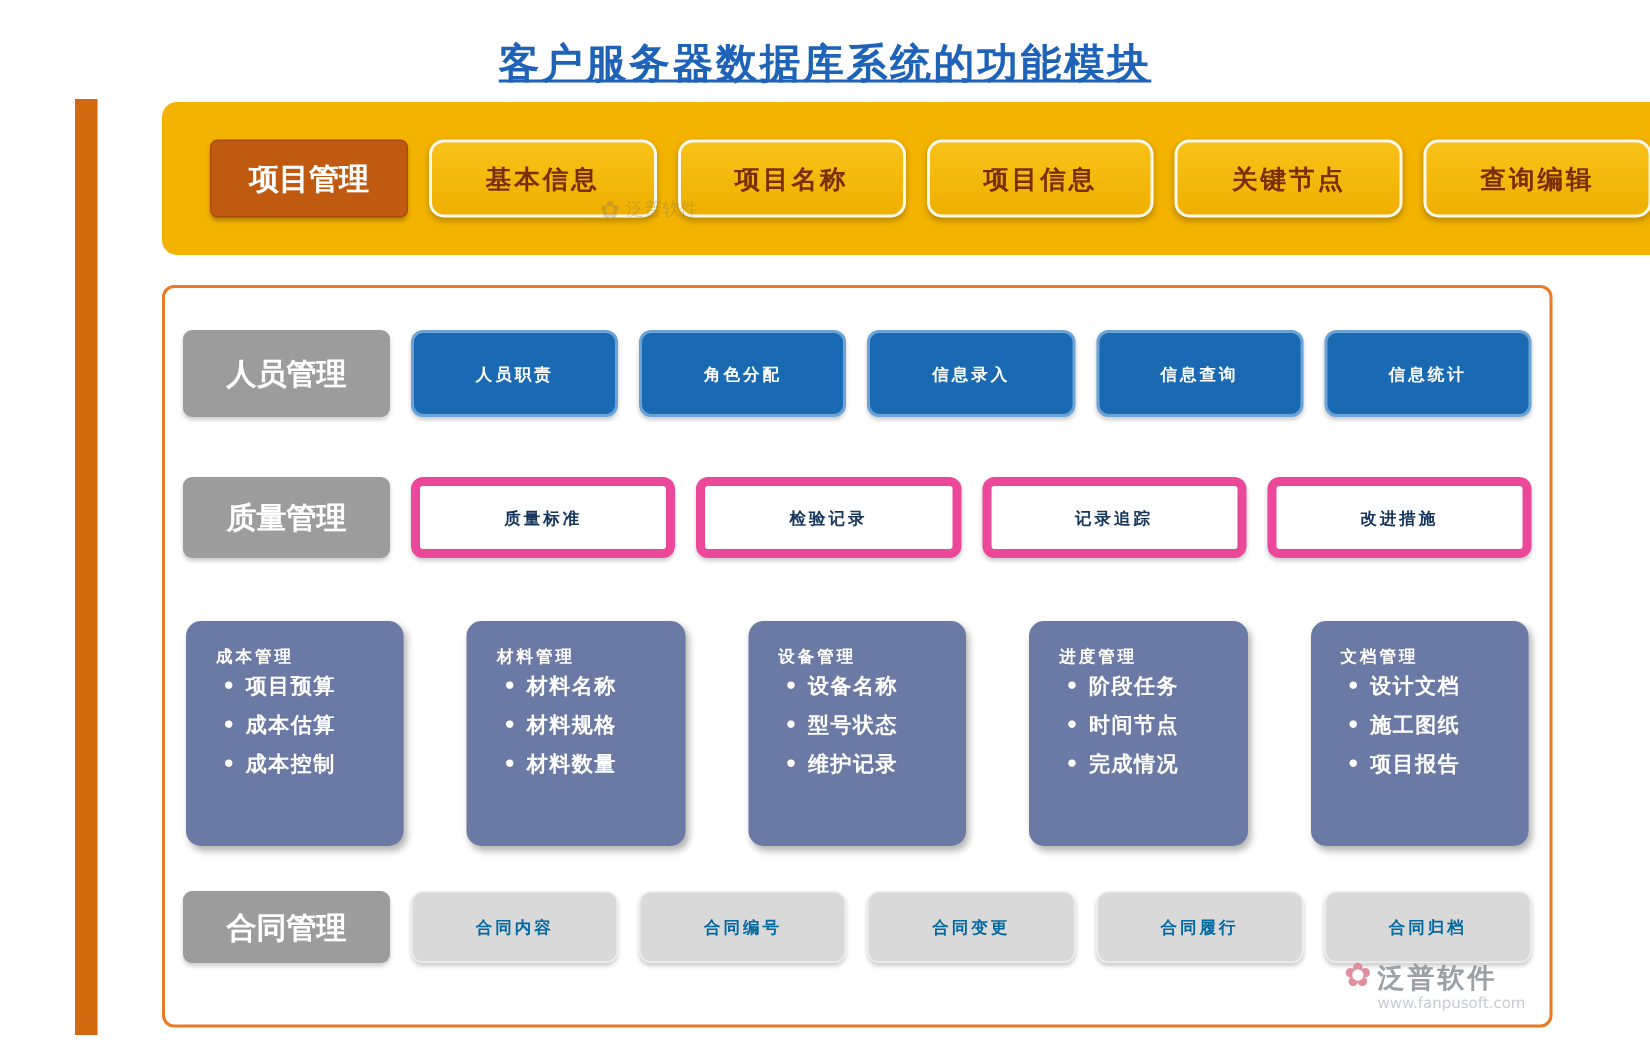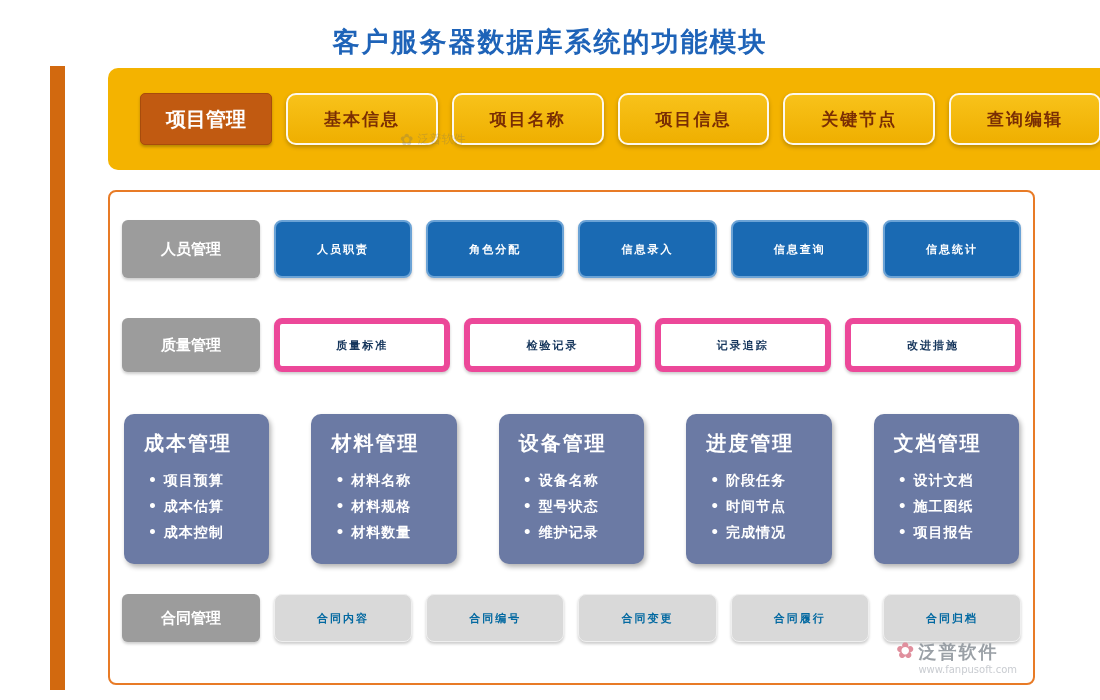--- a/index.html
+++ b/index.html
@@ -12,20 +12,21 @@
     width:1100px; height:700px;
     background:#fff;
     overflow:hidden;
   }
   .page-title {
     position:absolute; top:24px; left:0; width:100%;
     text-align:center;
     font-size:27px; font-weight:bold;
     color:#1e63b8;
     letter-spacing:2px;
+    text-decoration:underline;
   }
   .left-bar {
     position:absolute; left:50px; top:66px;
     width:15px; height:624px;
     background:#d2690f;
   }
   
   .banner {
     position:absolute; left:108px; top:68px;
     width:1025px; height:102px;
@@ -74,21 +75,21 @@
     position:absolute; left:12px; right:12px;
     display:flex; align-items:center; gap:14px;
   }
   .row-personnel { top:28px; height:58px; }
   .row-quality   { top:126px; height:54px; }
   .row-contract  { top:402px; height:48px; }
   .row-label {
     flex:0 0 138px; height:100%;
     background:#9c9c9c;
     border-radius:6px;
-    color:#fff; font-size:15px; font-weight:bold;
+    color:#fff; font-size:20px; font-weight:bold;
     display:flex; align-items:center; justify-content:center;
     box-shadow:0 2px 3px rgba(0,0,0,.2);
     text-align:right;
   }
   .btn {
     flex:1; height:100%;
     border-radius:8px;
     font-size:11px; font-weight:bold;
     font-family:inherit;
     letter-spacing:2px;
@@ -118,23 +119,22 @@
   .card {
     flex:1;
     background:#6b7aa4;
     border-radius:10px;
     color:#fff;
     box-shadow:2px 3px 5px rgba(0,0,0,.3);
     cursor:pointer;
     padding:16px 0 0 20px;
   }
   .card-title {
-    font-size:20px; font-weight:bold;
-    letter-spacing:2px;
-    margin-bottom:10px;
+    font-size:11px; font-weight:bold;
+    letter-spacing:2px;
   }
   .card-item {
     font-size:14px; font-weight:bold;
     letter-spacing:1px;
     line-height:26px;
     padding-left:4px;
   }
   .card-item::before { content:"• "; }
   
   .watermark {

